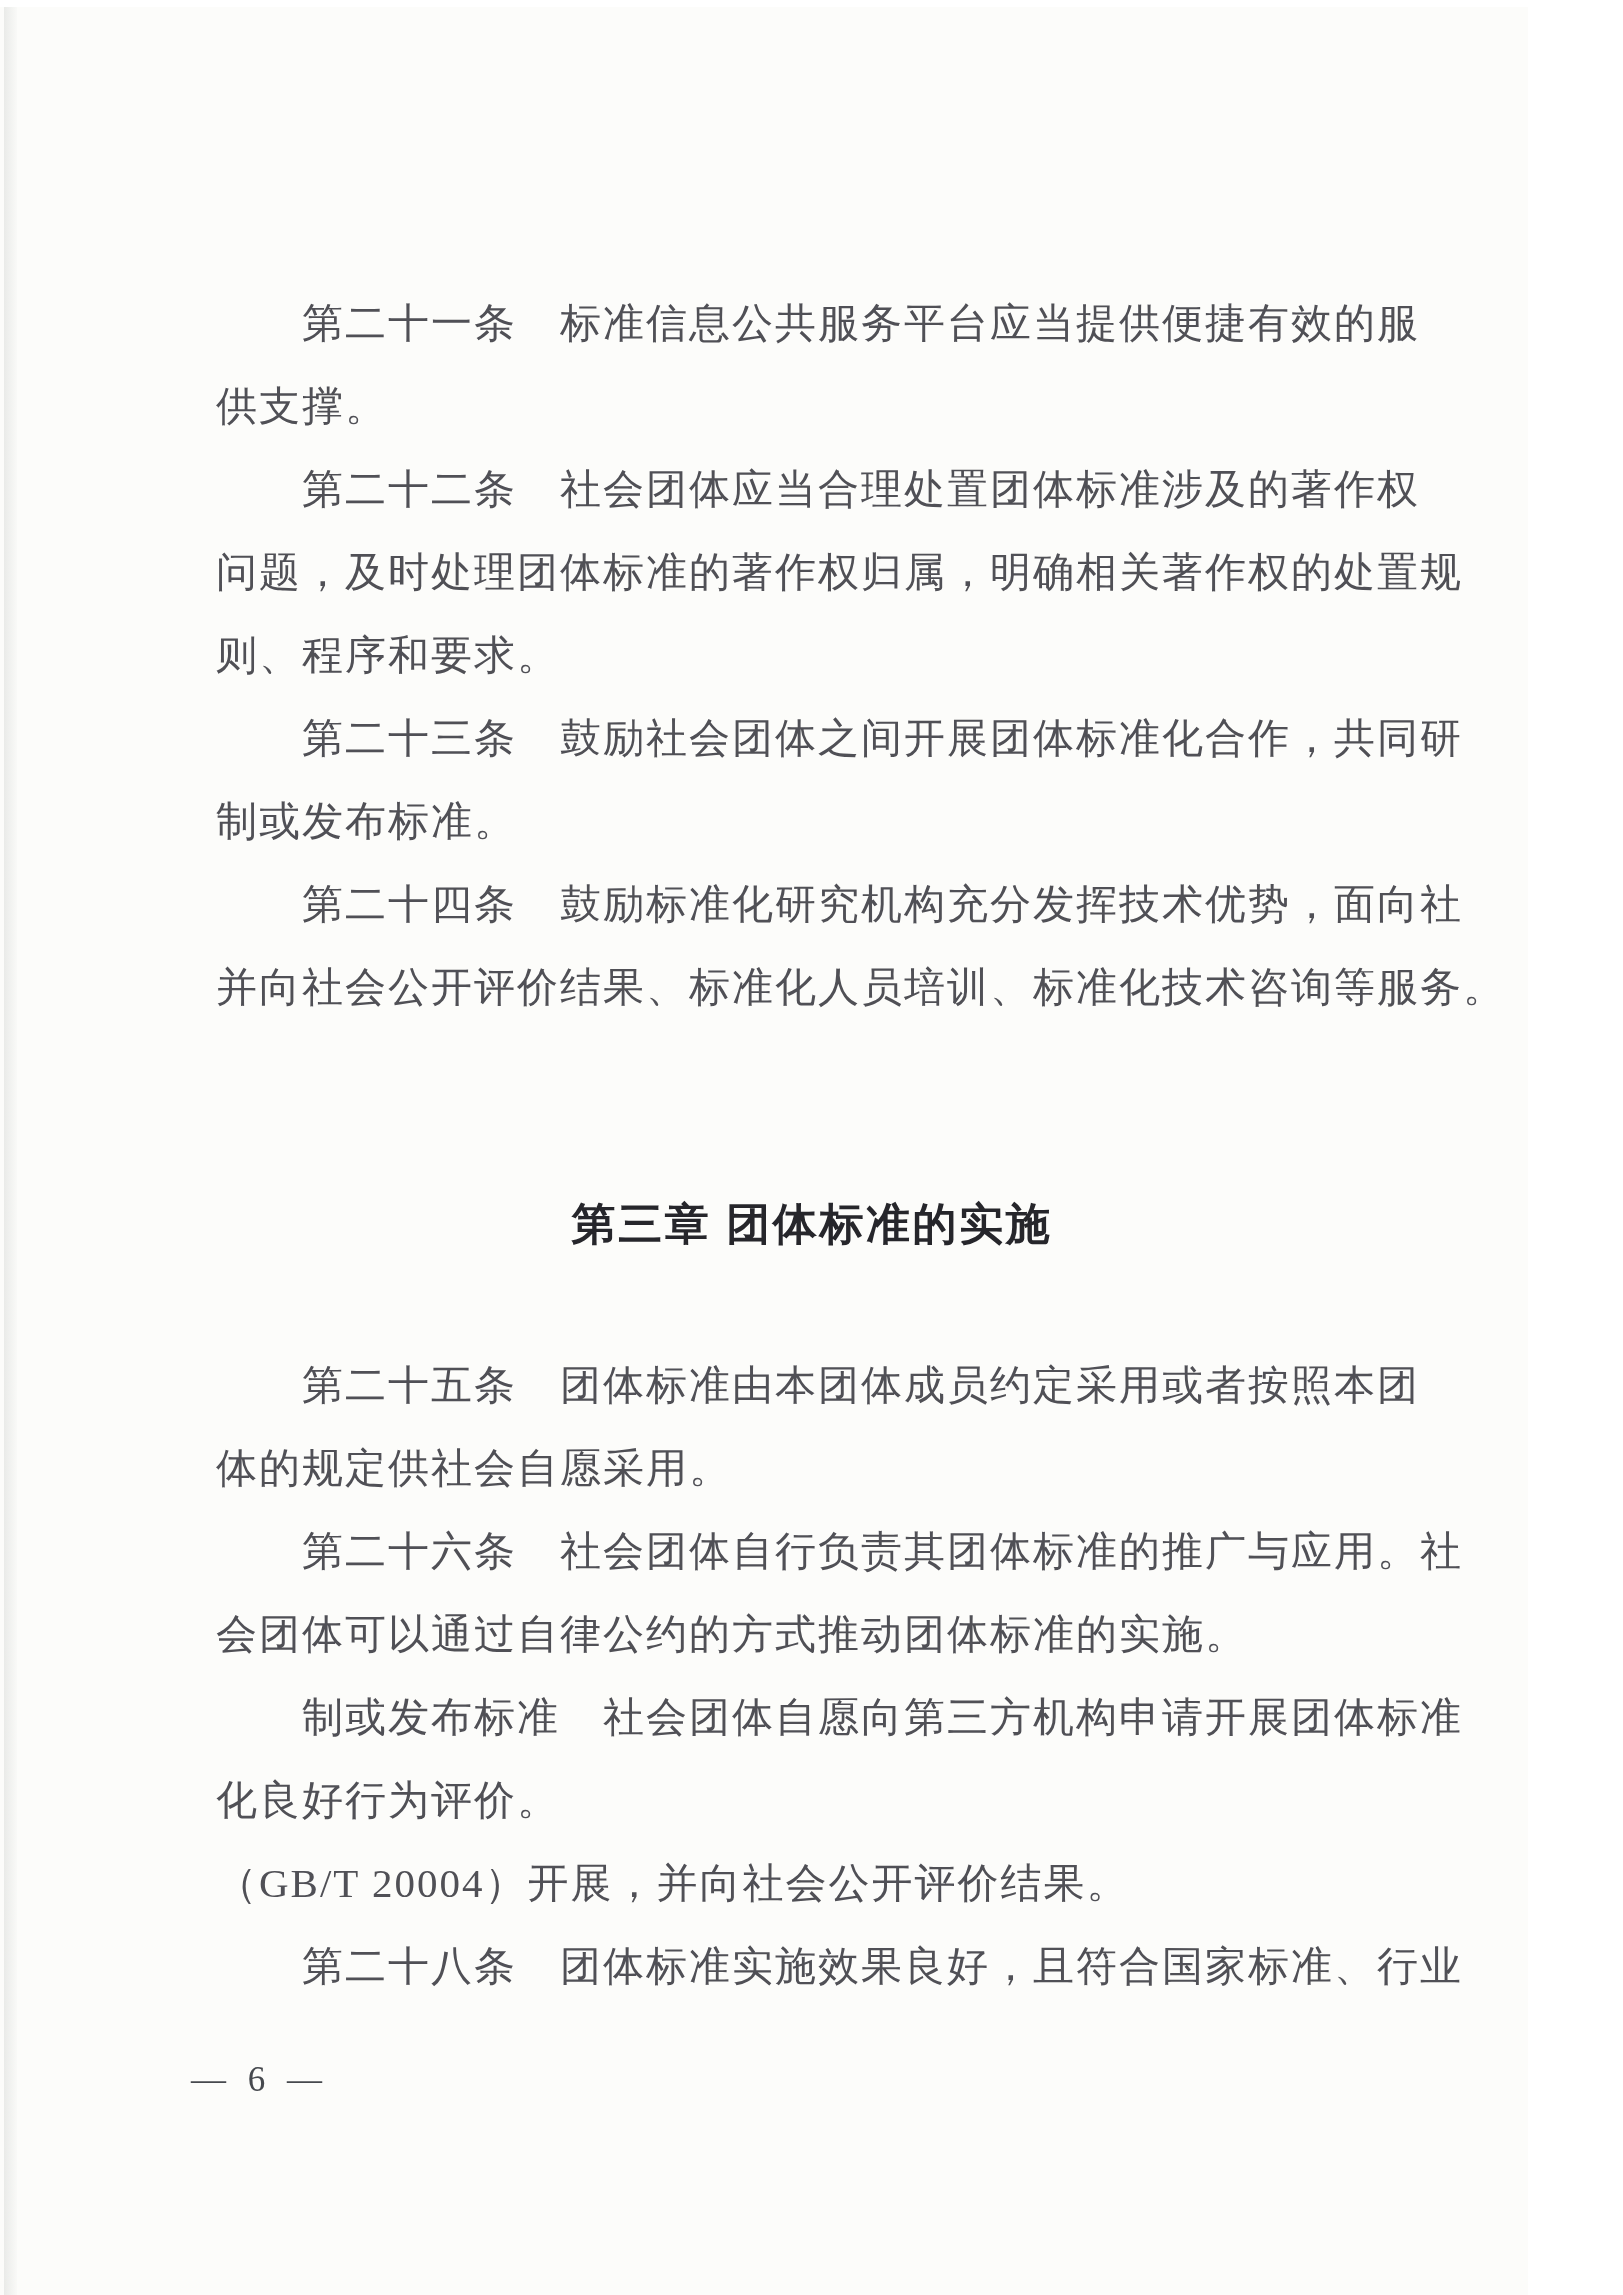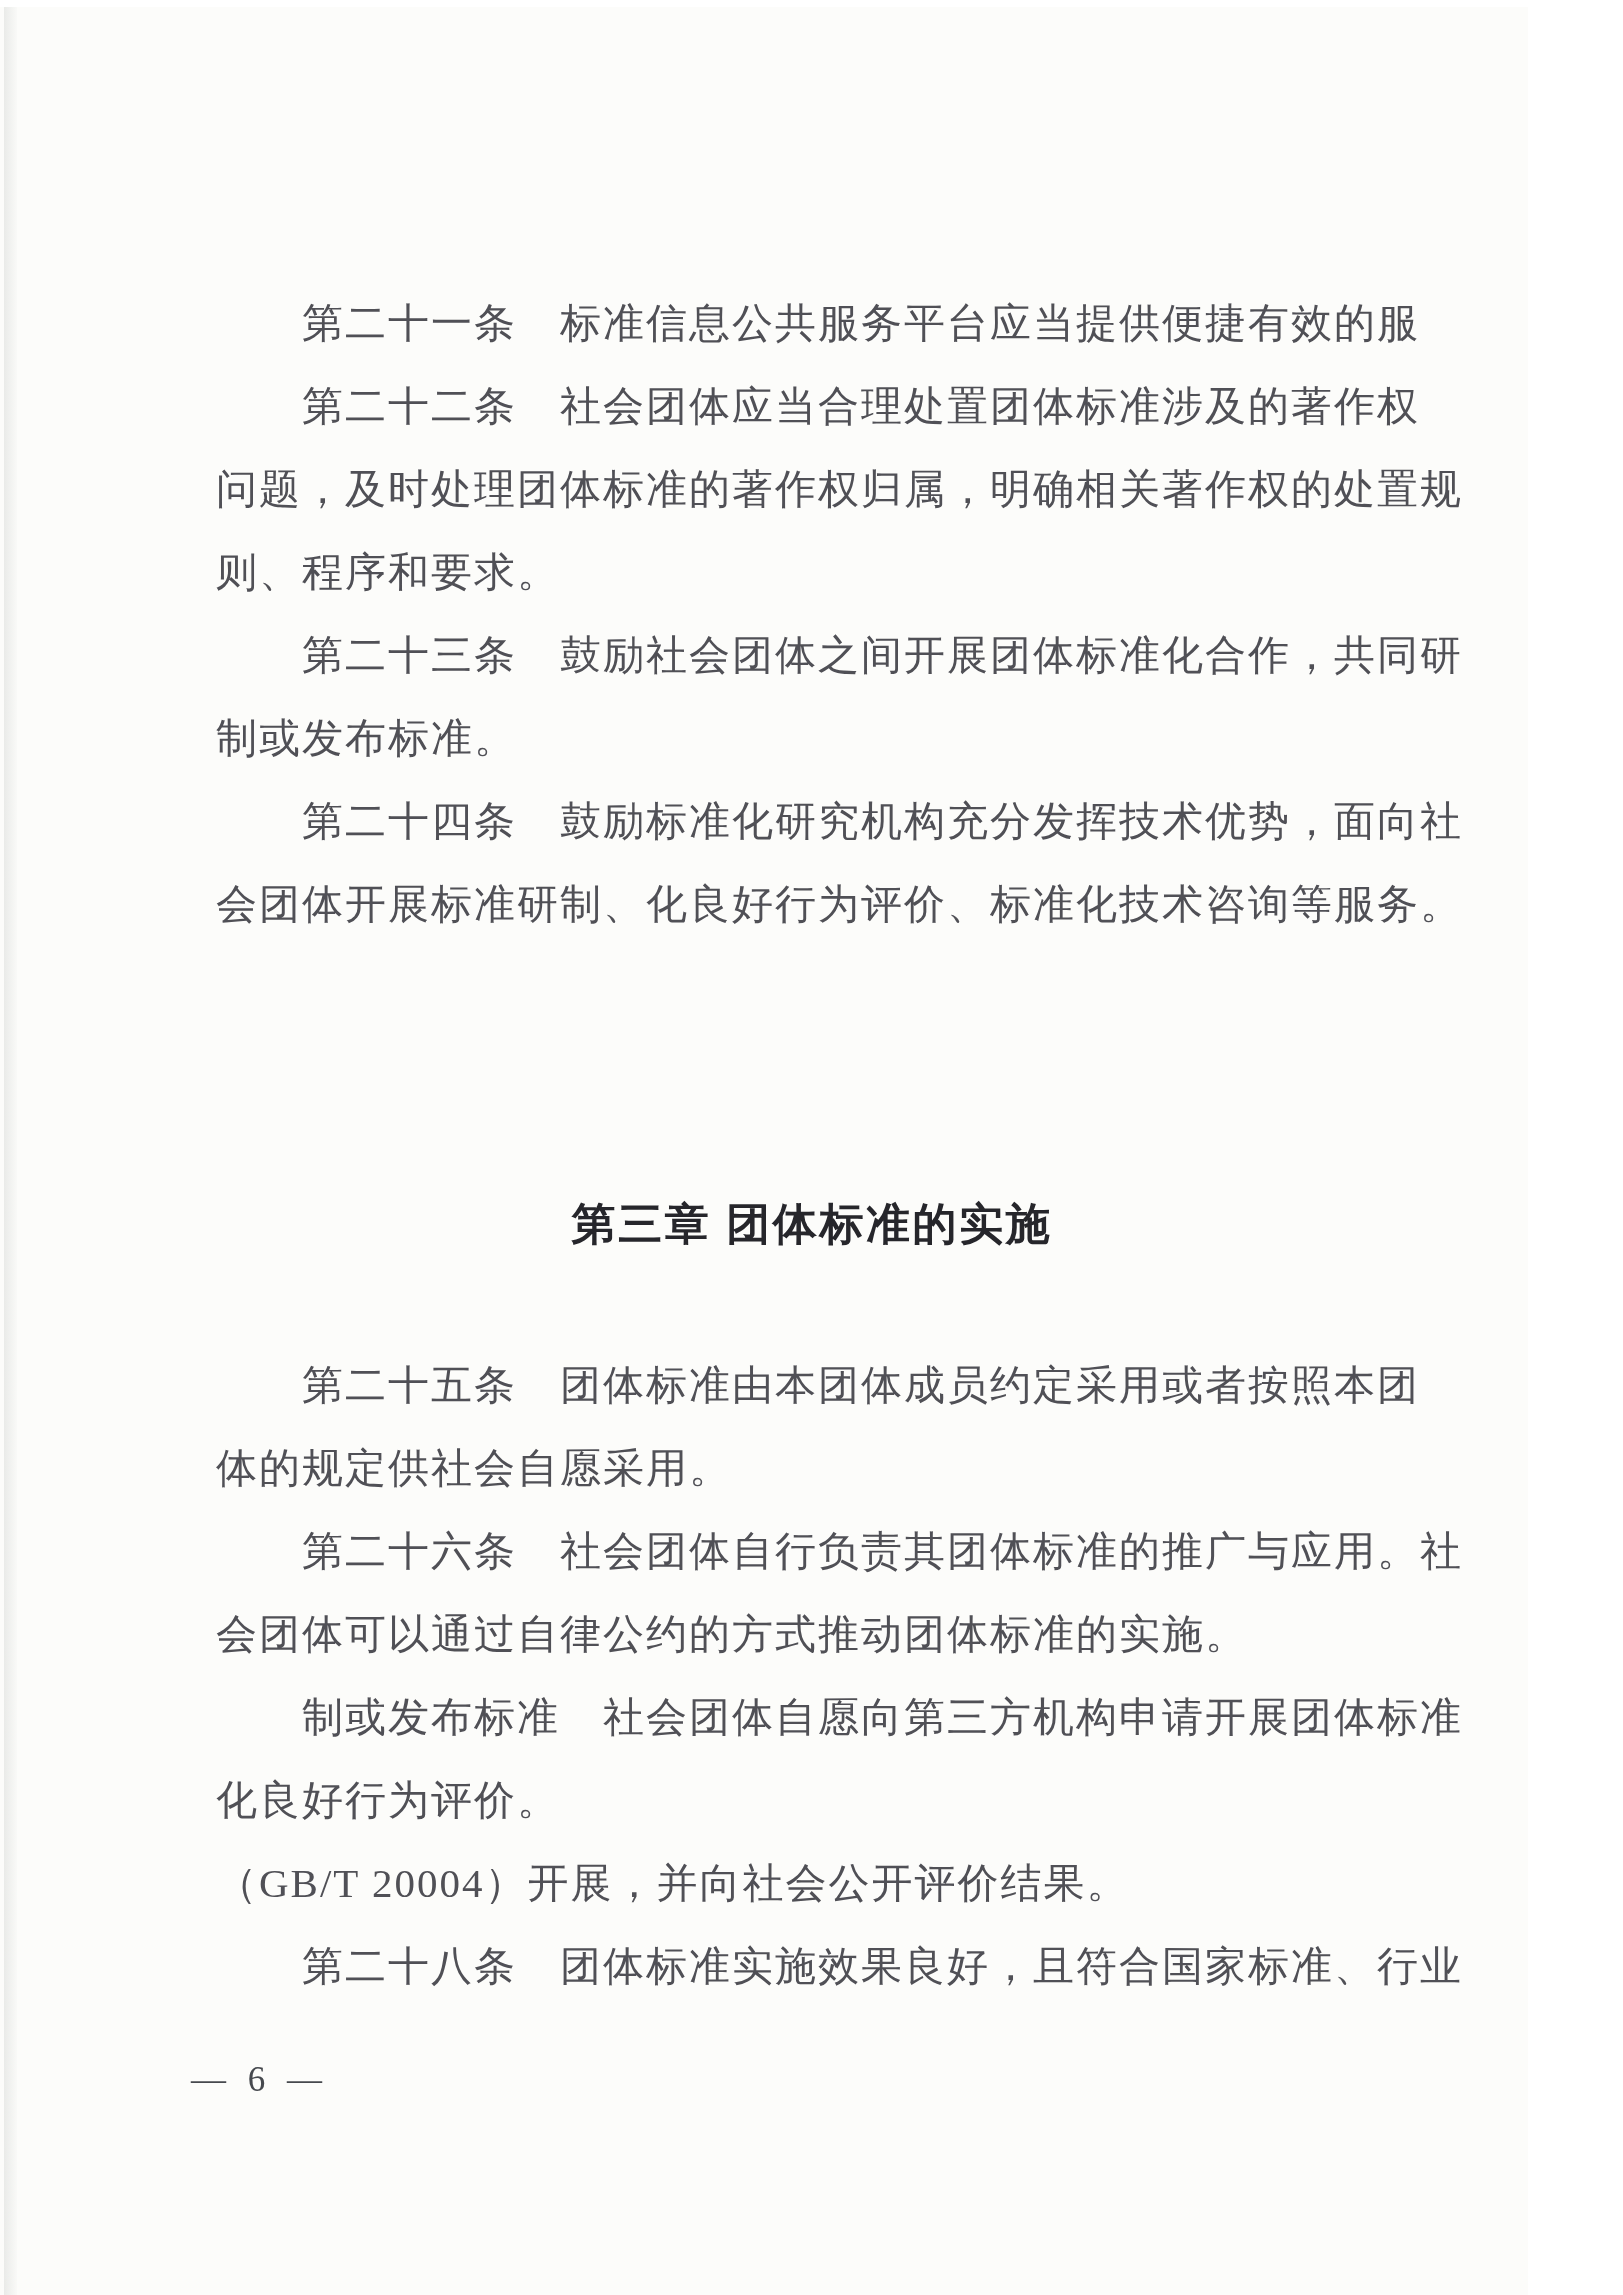--- a/index.html
+++ b/index.html
@@ -67,27 +67,28 @@
   }
 </style>
 </head>
 <body>
 
 <div class="page">
   <div class="scan-edge"></div>
 
   <div class="body-text" id="before-heading">
       <div class="line indent">第二十一条　标准信息公共服务平台应当提供便捷有效的服</div>
+      <div class="line">供支撑。</div>
       <div class="line indent">第二十二条　社会团体应当合理处置团体标准涉及的著作权</div>
       <div class="line">问题，及时处理团体标准的著作权归属，明确相关著作权的处置规</div>
       <div class="line">则、程序和要求。</div>
       <div class="line indent">第二十三条　鼓励社会团体之间开展团体标准化合作，共同研</div>
       <div class="line">制或发布标准。</div>
       <div class="line indent">第二十四条　鼓励标准化研究机构充分发挥技术优势，面向社</div>
-      <div class="line">会团体开展标准研制、化良好行为评价、标准化技术咨询等服务。</div>
+      <div class="line">并向社会公开评价结果、标准化人员培训、标准化技术咨询等服务。</div>
     </div>
 
   <h2 class="chapter-heading">第三章 团体标准的实施</h2>
 
   <div class="body-text" id="after-heading">
       <div class="line indent">第二十五条　团体标准由本团体成员约定采用或者按照本团</div>
       <div class="line">体的规定供社会自愿采用。</div>
       <div class="line indent">第二十六条　社会团体自行负责其团体标准的推广与应用。社</div>
       <div class="line">会团体可以通过自律公约的方式推动团体标准的实施。</div>
       <div class="line indent">制或发布标准　社会团体自愿向第三方机构申请开展团体标准</div>

